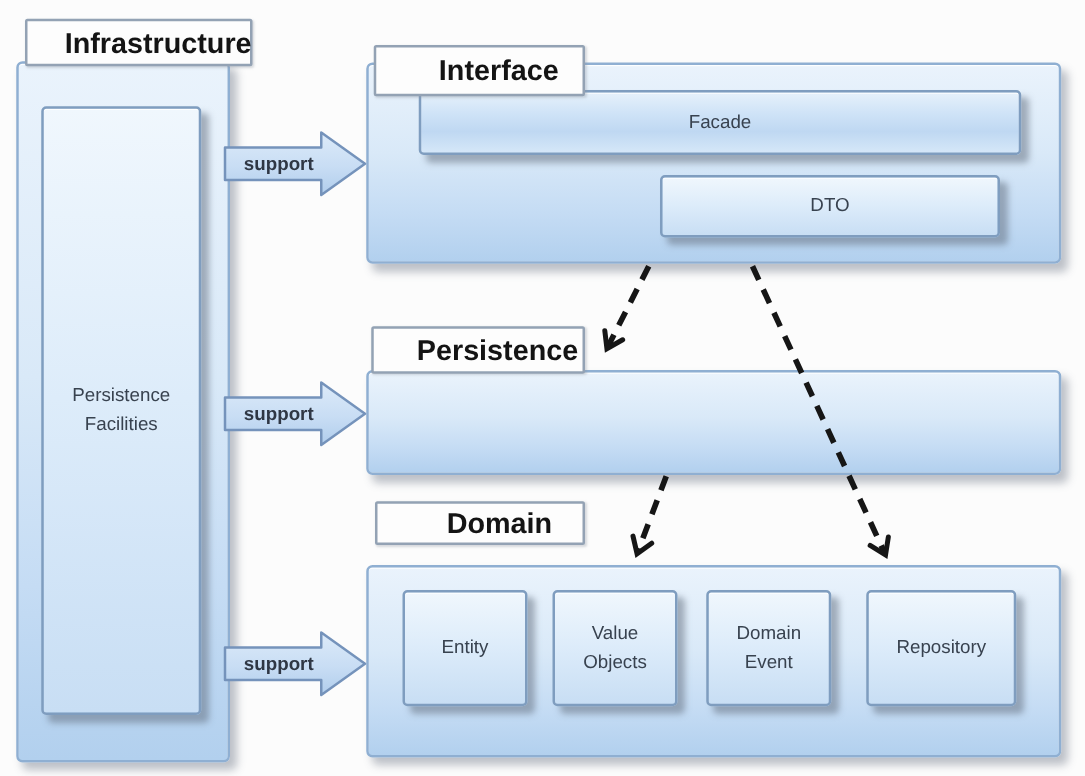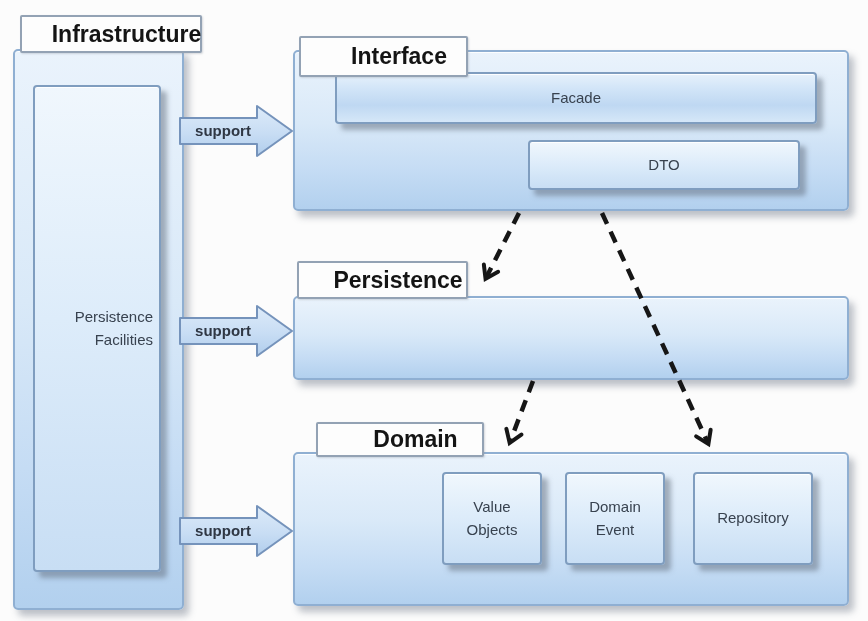--- a/index.html
+++ b/index.html
@@ -39,44 +39,47 @@
 </style>
 </head>
 <body>
 
 <div id="canvas">
 
   <div class="layer-label" style="left:20px;top:15px;width:147px;height:34px;">
     <span>Infrastructure</span>
   </div>
   <div class="container" style="left:13px;top:49px;width:167px;height:557px;"></div>
-  <div class="box" style="left:33px;top:85px;width:128px;height:487px;padding:0 6px;box-sizing:border-box;text-align:right;">
+  <div class="box" style="left:33px;top:85px;width:128px;height:487px;padding:0 6px;box-sizing:border-box;">
     <span>Persistence Facilities</span>
   </div>
 
   <div class="layer-label" style="left:299px;top:16px;width:134px;height:37px;margin-top:20px;">
     <span>Interface</span>
   </div>
   <div class="container" style="left:293px;top:50px;width:552px;height:157px;"></div>
   <div class="box bar" style="left:335px;top:72px;width:478px;height:48px;">
     <span>Facade</span>
   </div>
   <div class="box" style="left:528px;top:140px;width:268px;height:46px;">
     <span>DTO</span>
   </div>
 
   <div class="layer-label" style="left:297px;top:261px;width:136px;height:34px;">
     <span>Persistence</span>
   </div>
   <div class="container" style="left:293px;top:296px;width:552px;height:80px;"></div>
 
-  <div class="layer-label" style="left:300px;top:422px;width:133px;height:31px;margin-left:16px;">
+  <div class="layer-label" style="left:300px;top:401px;width:133px;height:31px;">
     <span>Domain</span>
   </div>
   <div class="container" style="left:293px;top:452px;width:552px;height:150px;"></div>
+  <div class="box" style="left:322px;top:472px;width:100px;height:93px;padding:0 4px;box-sizing:border-box;">
+    <span>Entity</span>
+  </div>
   <div class="box" style="left:442px;top:472px;width:100px;height:93px;padding:0 4px;box-sizing:border-box;">
     <span>Value Objects</span>
   </div>
   <div class="box" style="left:565px;top:472px;width:100px;height:93px;padding:0 4px;box-sizing:border-box;">
     <span>Domain Event</span>
   </div>
   <div class="box" style="left:693px;top:472px;width:120px;height:93px;padding:0 20px;box-sizing:border-box;">
     <span>Repository</span>
   </div>
 

